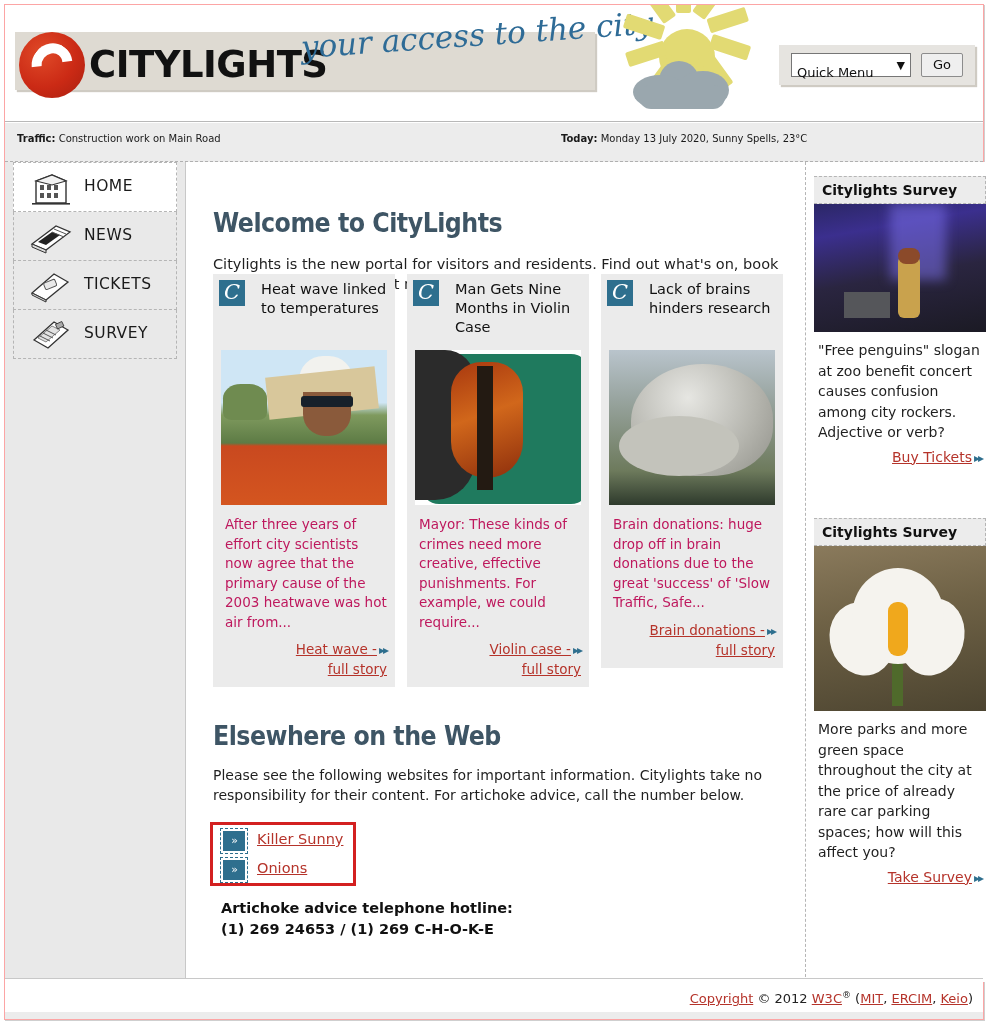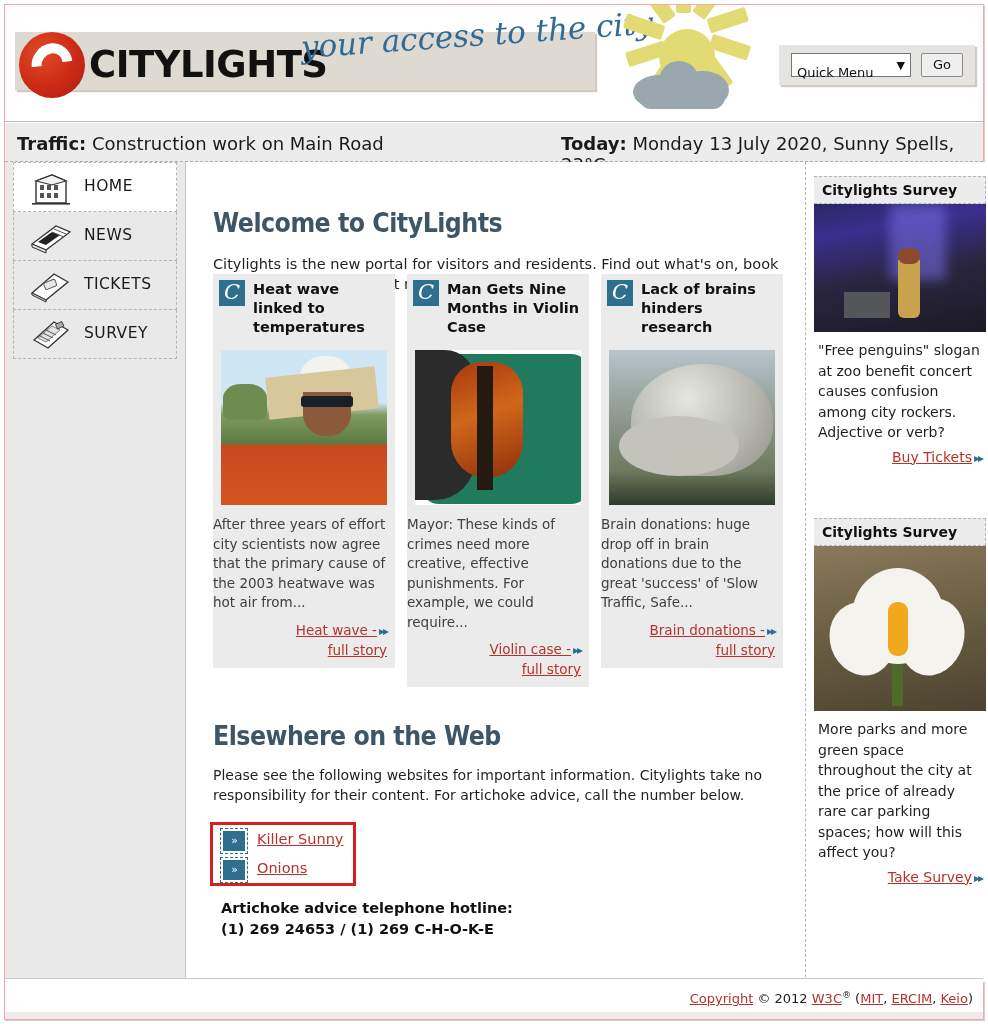--- a/index.html
+++ b/index.html
@@ -70,21 +70,21 @@
   .gobtn{
     position:absolute;left:142px;top:8px;width:42px;height:24px;
     background:#efefef;border:1px solid #8c8c8c;border-radius:2px;box-sizing:border-box;
     font-size:13px;color:#111;text-align:center;line-height:22px;cursor:pointer;
   }
 
   
   .trafficbar{
     position:relative;height:38px;background:#ececec;
     border-top:1px solid #fff;border-bottom:1px dashed #b0b0b0;
-    font-size:18px;color:#1a1a1a;
+    font-size:10px;color:#1a1a1a;
   }
   .traffic-left{position:absolute;left:12px;top:10px;}
   .traffic-right{position:absolute;left:556px;top:10px;}
   .trafficbar b{font-weight:bold;}
 
   
   .body{position:relative;height:820px;}
   .leftcol{
     position:absolute;left:0;top:0;width:181px;height:820px;
     background:#e9e9e9;border-right:1px solid #c8c8c8;box-sizing:border-box;
@@ -120,23 +120,23 @@
   }
   .card.c-a{left:0;}
   .card.c-b{left:194px;}
   .card.c-c{left:388px;}
   .cardhead{position:relative;min-height:62px;padding:6px 8px 4px 40px;}
   .cbadge{
     position:absolute;left:6px;top:6px;width:26px;height:26px;background:#2e6f8e;
     color:#fff;font-family:"DejaVu Serif","Liberation Serif",serif;font-style:italic;
     font-size:21px;text-align:center;line-height:25px;
   }
-  .cardtitle{font-size:14.5px;font-weight:bold;color:#111;line-height:19px;}
+  .cardtitle{font-size:14.5px;font-weight:normal;color:#111;line-height:19px;margin-left:8px;}
   .cardimg{margin:4px 8px 0 8px;height:155px;background:#ccc;position:relative;overflow:hidden;}
-  .cardtext{padding:10px 8px 0 0;font-size:13.5px;color:#404040;line-height:19.5px;}
+  .cardtext{padding:10px 8px 0 12px;font-size:13.5px;color:#be185d;line-height:19.5px;}
   .cardlink{
     padding:8px 8px 0 8px;text-align:right;font-size:13.5px;line-height:19px;
   }
   .cardlink a{color:#b5332a;text-decoration:underline;cursor:pointer;}
   .arrow{color:#2e6f8e;font-size:12px;letter-spacing:-2px;margin-left:2px;}
 
   
   .ph-heat{background:linear-gradient(180deg,#cfe6f5 0%,#cfe6f5 34%,#7f9a5e 42%,#5d7b45 60%,#c9491f 62%,#d4551f 100%);}
   .ph-heat .hat{position:absolute;left:46px;top:22px;width:110px;height:42px;background:#d8c79b;transform:rotate(-6deg);}
   .ph-heat .helm{position:absolute;left:78px;top:6px;width:54px;height:28px;background:#f2f2ee;border-radius:26px 26px 4px 4px;}

